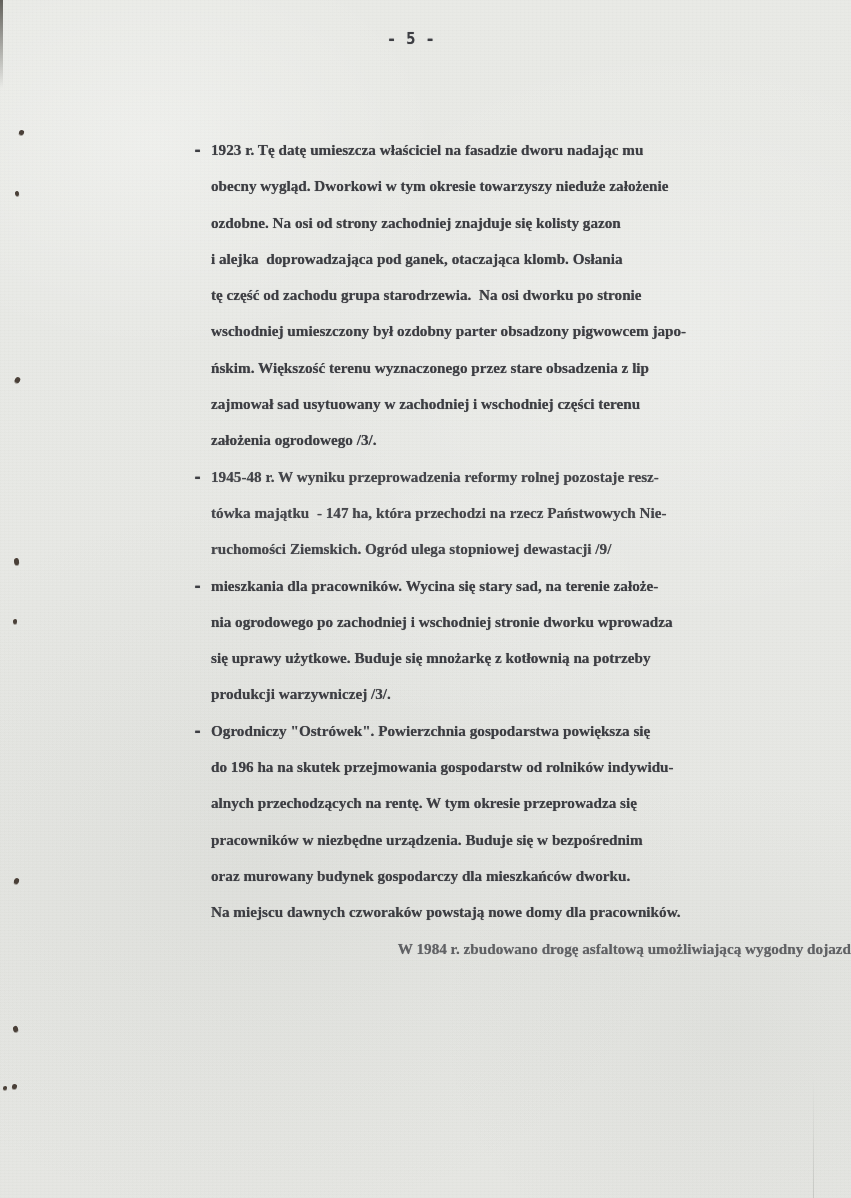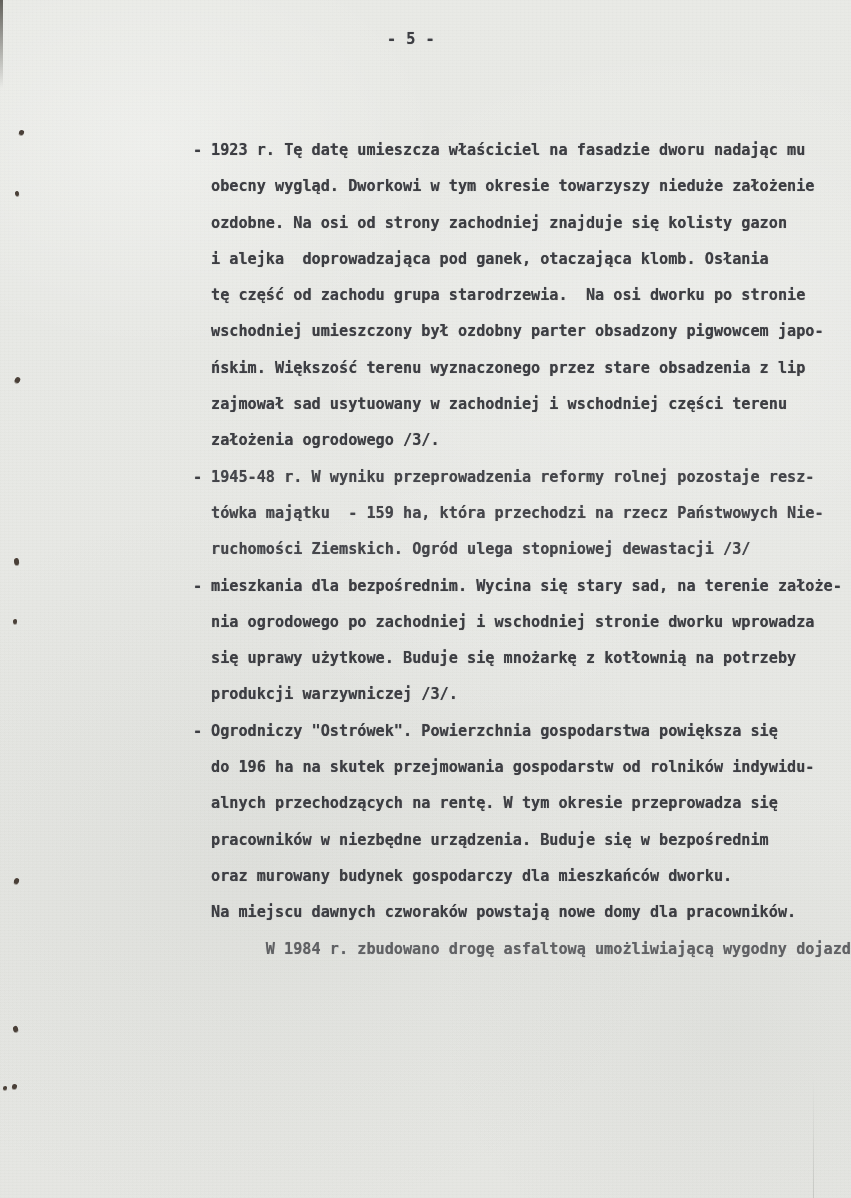--- a/index.html
+++ b/index.html
@@ -31,21 +31,21 @@
   .text-block{
     position:absolute;
     left:211px;top:132px;
     width:640px;
     font-size:15.2px;font-weight:bold;
     line-height:36.3px;
     text-shadow:0 0 0.7px rgba(61,62,67,0.7);
   }
   .para{position:relative;}
   .marker{position:absolute;left:-18px;top:0;line-height:36.3px;}
-  .line{white-space:pre;}
+  .line{white-space:pre;font-family:Liberation Serif, serif;}
   
   .para:last-child .line:last-child{opacity:0.78;text-align:right;}
   .para:nth-child(2) .line{opacity:0.95;}
   .speck{
     position:absolute;
     background:#4a4038;
     border-radius:60% 40% 55% 45%;
     box-shadow:0 1px 0 rgba(74,64,56,0.45);
   }
   .edge-sliver{
@@ -73,26 +73,26 @@
         <div class="line">i alejka  doprowadzająca pod ganek, otaczająca klomb. Osłania</div>
         <div class="line">tę część od zachodu grupa starodrzewia.  Na osi dworku po stronie</div>
         <div class="line">wschodniej umieszczony był ozdobny parter obsadzony pigwowcem japo-</div>
         <div class="line">ńskim. Większość terenu wyznaczonego przez stare obsadzenia z lip</div>
         <div class="line">zajmował sad usytuowany w zachodniej i wschodniej części terenu</div>
         <div class="line">założenia ogrodowego /3/.</div>
       </div>
       <div class="para">
         <span class="marker">-</span>
         <div class="line">1945-48 r. W wyniku przeprowadzenia reformy rolnej pozostaje resz-</div>
-        <div class="line">tówka majątku  - 159 ha, która przechodzi na rzecz Państwowych Nie-</div>
-        <div class="line">ruchomości Ziemskich. Ogród ulega stopniowej dewastacji /3/</div>
+        <div class="line">tówka majątku  - 147 ha, która przechodzi na rzecz Państwowych Nie-</div>
+        <div class="line">ruchomości Ziemskich. Ogród ulega stopniowej dewastacji /9/</div>
       </div>
       <div class="para">
         <span class="marker">-</span>
-        <div class="line">mieszkania dla bezpośrednim. Wycina się stary sad, na terenie założe-</div>
+        <div class="line">mieszkania dla pracowników. Wycina się stary sad, na terenie założe-</div>
         <div class="line">nia ogrodowego po zachodniej i wschodniej stronie dworku wprowadza</div>
         <div class="line">się uprawy użytkowe. Buduje się mnożarkę z kotłownią na potrzeby</div>
         <div class="line">produkcji warzywniczej /3/.</div>
       </div>
       <div class="para">
         <span class="marker">-</span>
         <div class="line">Ogrodniczy "Ostrówek". Powierzchnia gospodarstwa powiększa się</div>
         <div class="line">do 196 ha na skutek przejmowania gospodarstw od rolników indywidu-</div>
         <div class="line">alnych przechodzących na rentę. W tym okresie przeprowadza się</div>
         <div class="line">pracowników w niezbędne urządzenia. Buduje się w bezpośrednim</div>

